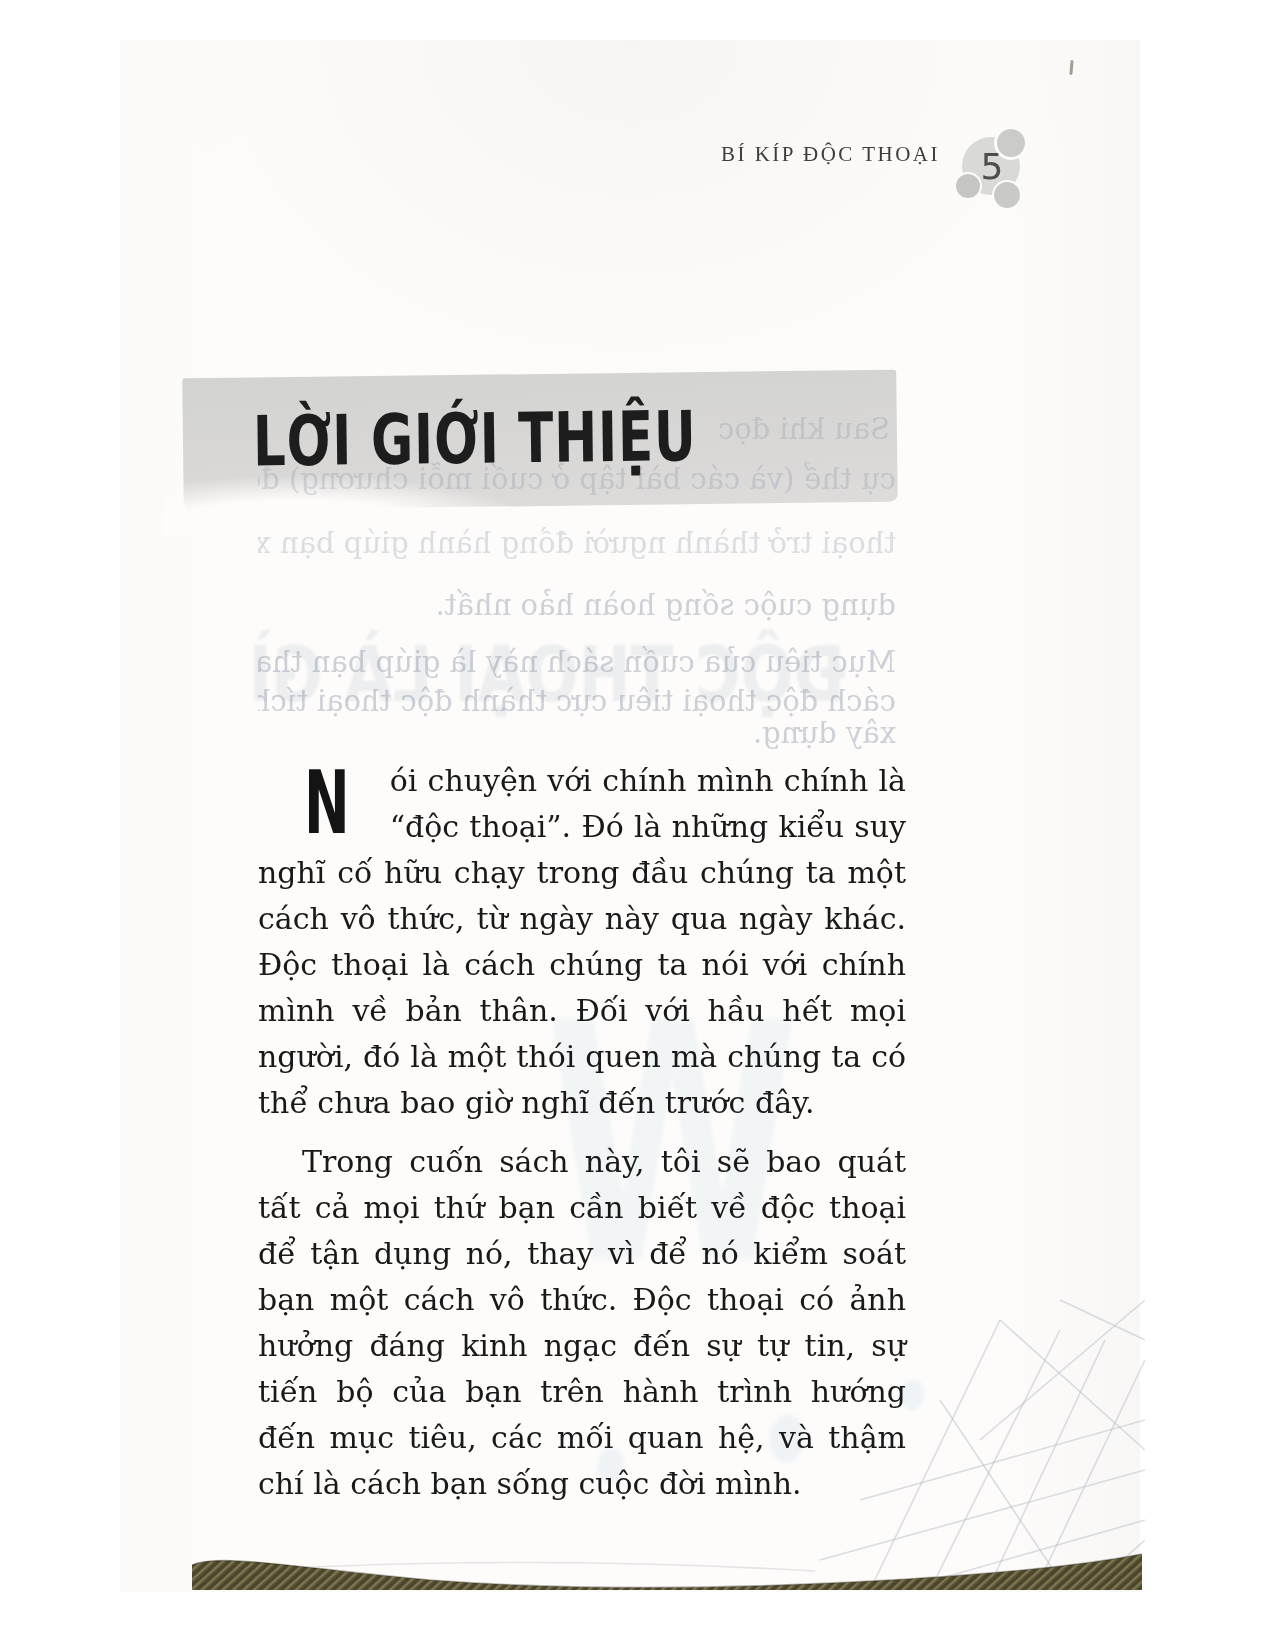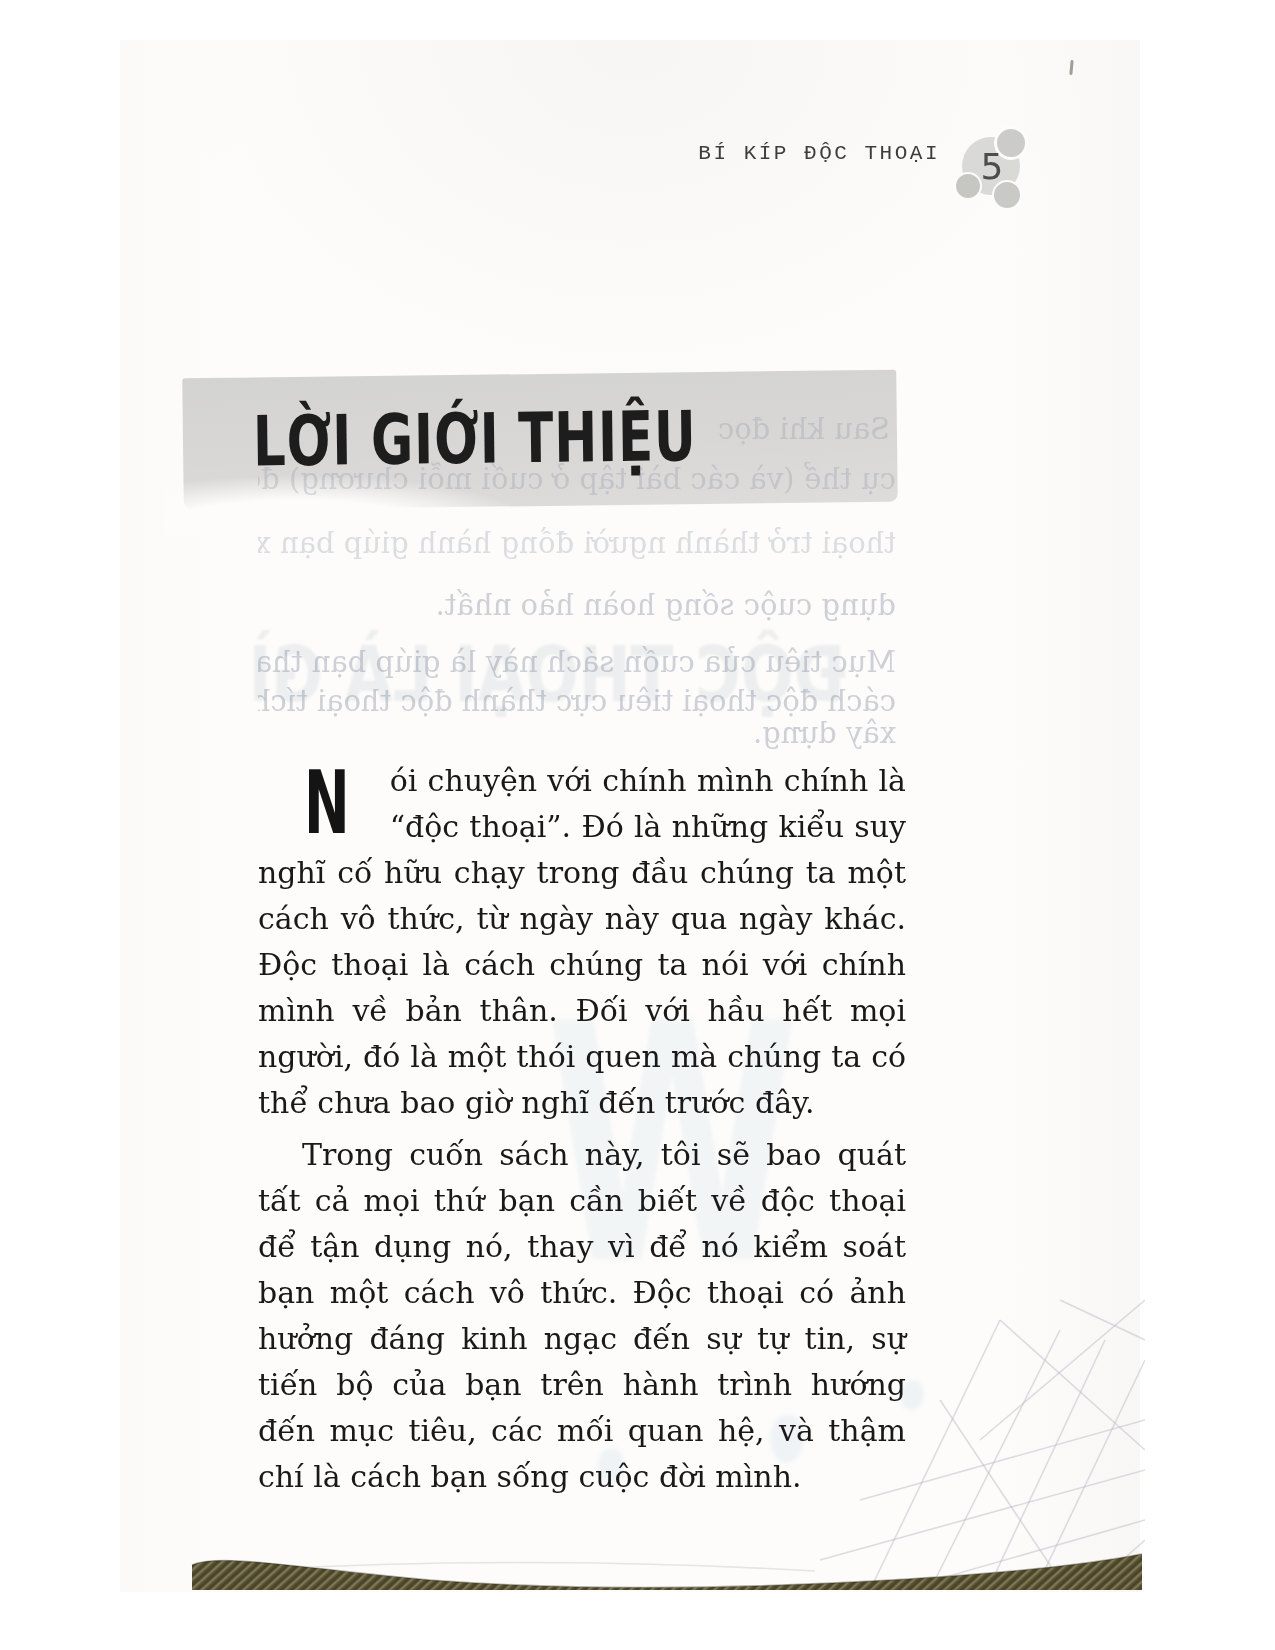--- a/index.html
+++ b/index.html
@@ -12,21 +12,21 @@
   .photo-area{
     position:absolute;left:120px;top:40px;width:1020px;height:1552px;
     background:
       radial-gradient(120% 60% at 50% 0%, rgba(160,160,165,0.07) 0%, rgba(160,160,165,0.0) 38%),
       linear-gradient(90deg, rgba(210,210,215,0.05) 0%, rgba(255,255,255,0) 12%, rgba(255,255,255,0) 86%, rgba(205,205,212,0.10) 100%),
       #fdfcfa;
   }
   .header-row{position:absolute;left:0;top:0;width:1275px;height:0;}
   .running-title{
     position:absolute;left:640px;top:142px;width:300px;text-align:right;
-    font-family:Liberation Mono, monospace;
+    font-family:Liberation Serif, serif;
     font-size:21px;letter-spacing:2.5px;color:#3d3d3d;white-space:nowrap;
   }
   .logo{position:absolute;left:950px;top:122px;width:100px;height:90px;}
   .logo .c-big{position:absolute;left:12px;top:15px;width:58px;height:58px;border-radius:50%;background:#d9d9d6;}
   .logo .c-tr{position:absolute;left:44px;top:4px;width:28px;height:28px;border-radius:50%;background:#cbcbc8;border:3px solid #fdfcfa;}
   .logo .c-bl{position:absolute;left:4px;top:50px;width:24px;height:24px;border-radius:50%;background:#c6c6c3;border:2px solid #fdfcfa;}
   .logo .c-br{position:absolute;left:42px;top:58px;width:26px;height:26px;border-radius:50%;background:#c9c9c6;border:2px solid #fdfcfa;}
   .page-number{
     position:absolute;left:24px;top:24px;width:36px;text-align:center;
     font-family:"DejaVu Sans","Liberation Sans",sans-serif;
@@ -71,21 +71,21 @@
     transform:scaleX(0.7);transform-origin:left top;filter:blur(2px);
   }
   .blue-blob{position:absolute;border-radius:50% 45% 55% 50%;background:rgba(140,185,220,0.12);filter:blur(2px);}
   
   .body-col{
     position:absolute;left:258px;top:758px;width:648px;z-index:4;
     font-size:30px;line-height:46px;color:#191919;
     text-align:justify;text-justify:inter-word;
   }
   .body-col p{margin:0;}
-  .body-col p + p{margin-top:6px;text-indent:44px;}
+  .body-col p + p{margin-top:13px;text-indent:44px;}
   .drop-cap{
     float:left;font-family:"DejaVu Sans","Liberation Sans",sans-serif;
     font-weight:bold;font-size:88px;line-height:74px;height:84px;
     margin:8px 12px 0 46px;color:#141414;
     transform:scaleX(0.62);transform-origin:left top;
   }
   
   .mesh-svg,.fabric-svg{position:absolute;z-index:0;}
   .fabric-svg{z-index:5;}
 </style>

